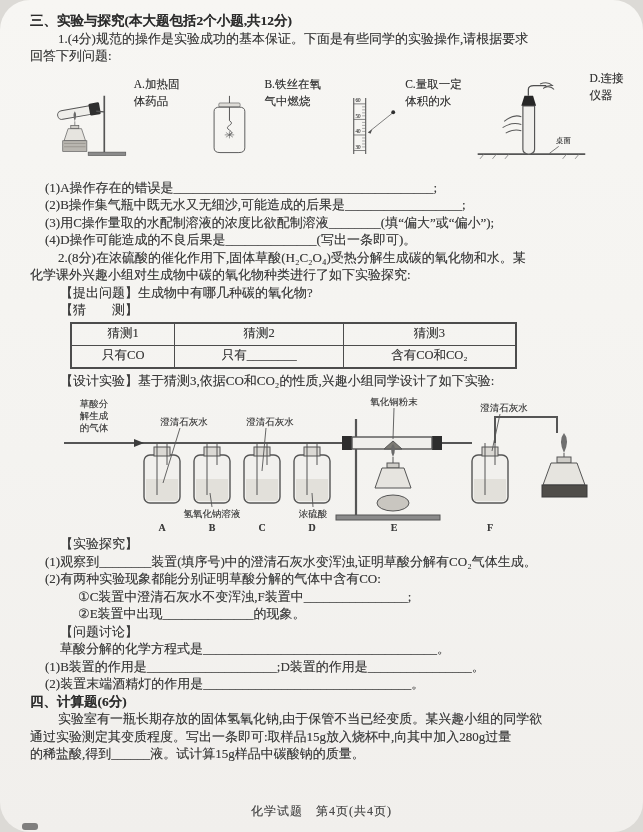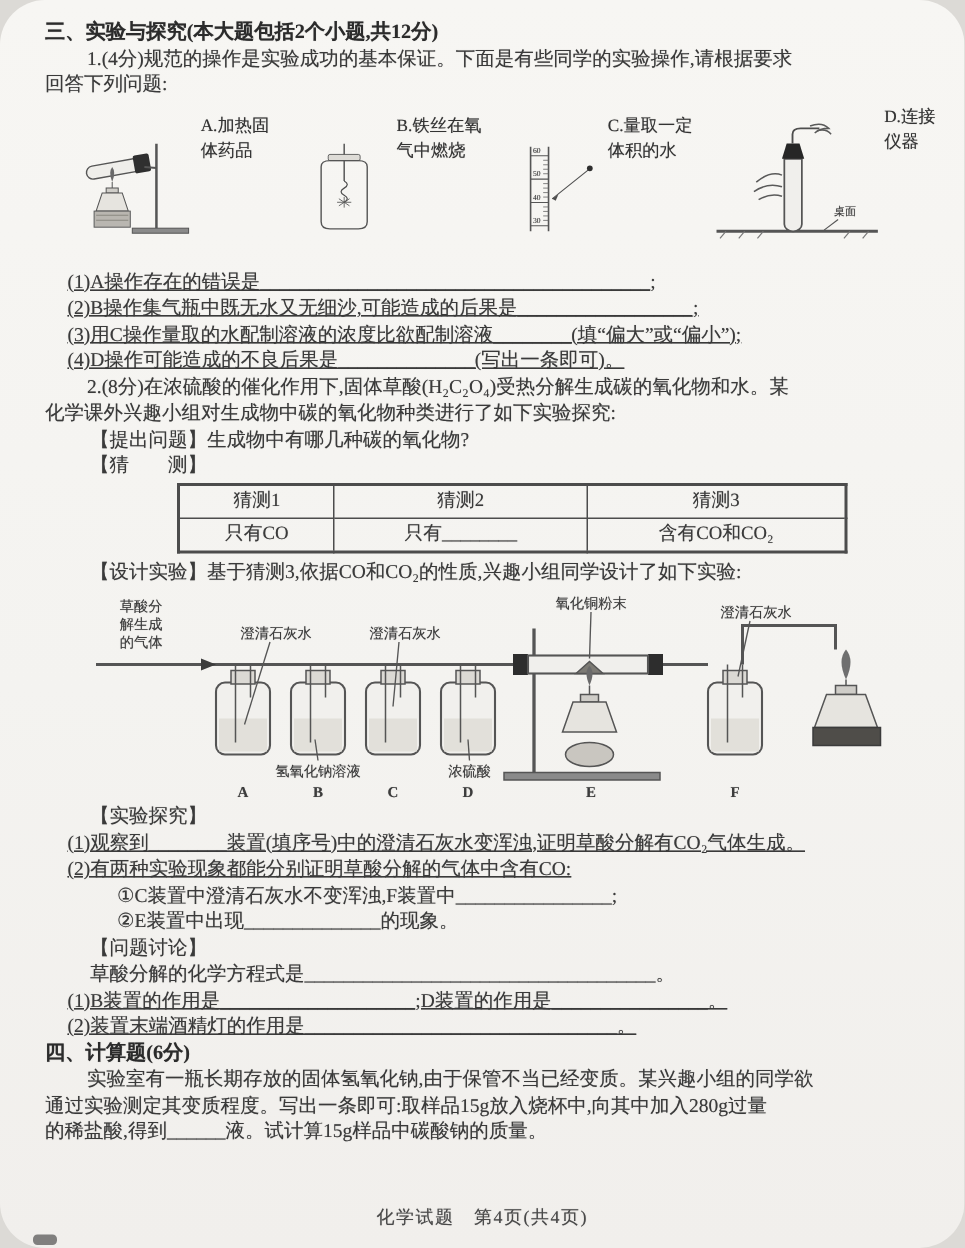--- a/index.html
+++ b/index.html
@@ -8,29 +8,29 @@
     background:linear-gradient(180deg,#f7f6f3 0%,#f4f3f0 55%,#f1efec 100%);
     font-family:"Liberation Serif","DejaVu Serif",serif;
     color:#3a3a3a;overflow:hidden;
     text-shadow:0 0 0.5px rgba(70,70,70,.55);
     border-radius:30px;
   }
   .content{padding:12px 26px 0 30px;font-size:13px;line-height:17.5px;}
   .h3,.h4{font-weight:bold;color:#2b2b2b;font-size:13.5px;}
   .line{white-space:nowrap;}
   .p-ind{text-indent:28px;}
-  .sub{padding-left:15px;text-decoration:underline;}
+  .sub{padding-left:15px;}
   .tag{padding-left:30px;}
   .circ{padding-left:48px;}
   .figrow{display:flex;align-items:flex-end;margin:4px 0 2px 18px;gap:6px;}
   .fig{display:flex;flex-direction:row;align-items:flex-start;}
   .fig .cap{font-size:11.5px;margin-top:1px;color:#333;}
   svg{display:block;}
   svg text{font-family:"Liberation Serif","DejaVu Serif",serif;fill:#3c3c3c;}
-  .guess-table{border-collapse:collapse;margin:3px 0 3px 88px;width:447px;
+  .guess-table{border-collapse:collapse;margin:3px 0 3px 40px;width:447px;
     border:2px solid #4c4c4c;}
   .guess-table td{border:1px solid #4c4c4c;text-align:center;height:21px;
     font-size:12.5px;padding:0 4px;}
   .diagwrap{margin:2px 0 0 12px;text-align:center;}
   .footer{position:absolute;left:0;right:0;bottom:12px;text-align:center;
     font-size:12px;color:#4a4a4a;letter-spacing:1px;}
   .artifact{position:absolute;left:22px;bottom:2px;width:16px;height:7px;
     background:#5a5a5a;border-radius:3px;opacity:.75;}
 </style>
 </head>

